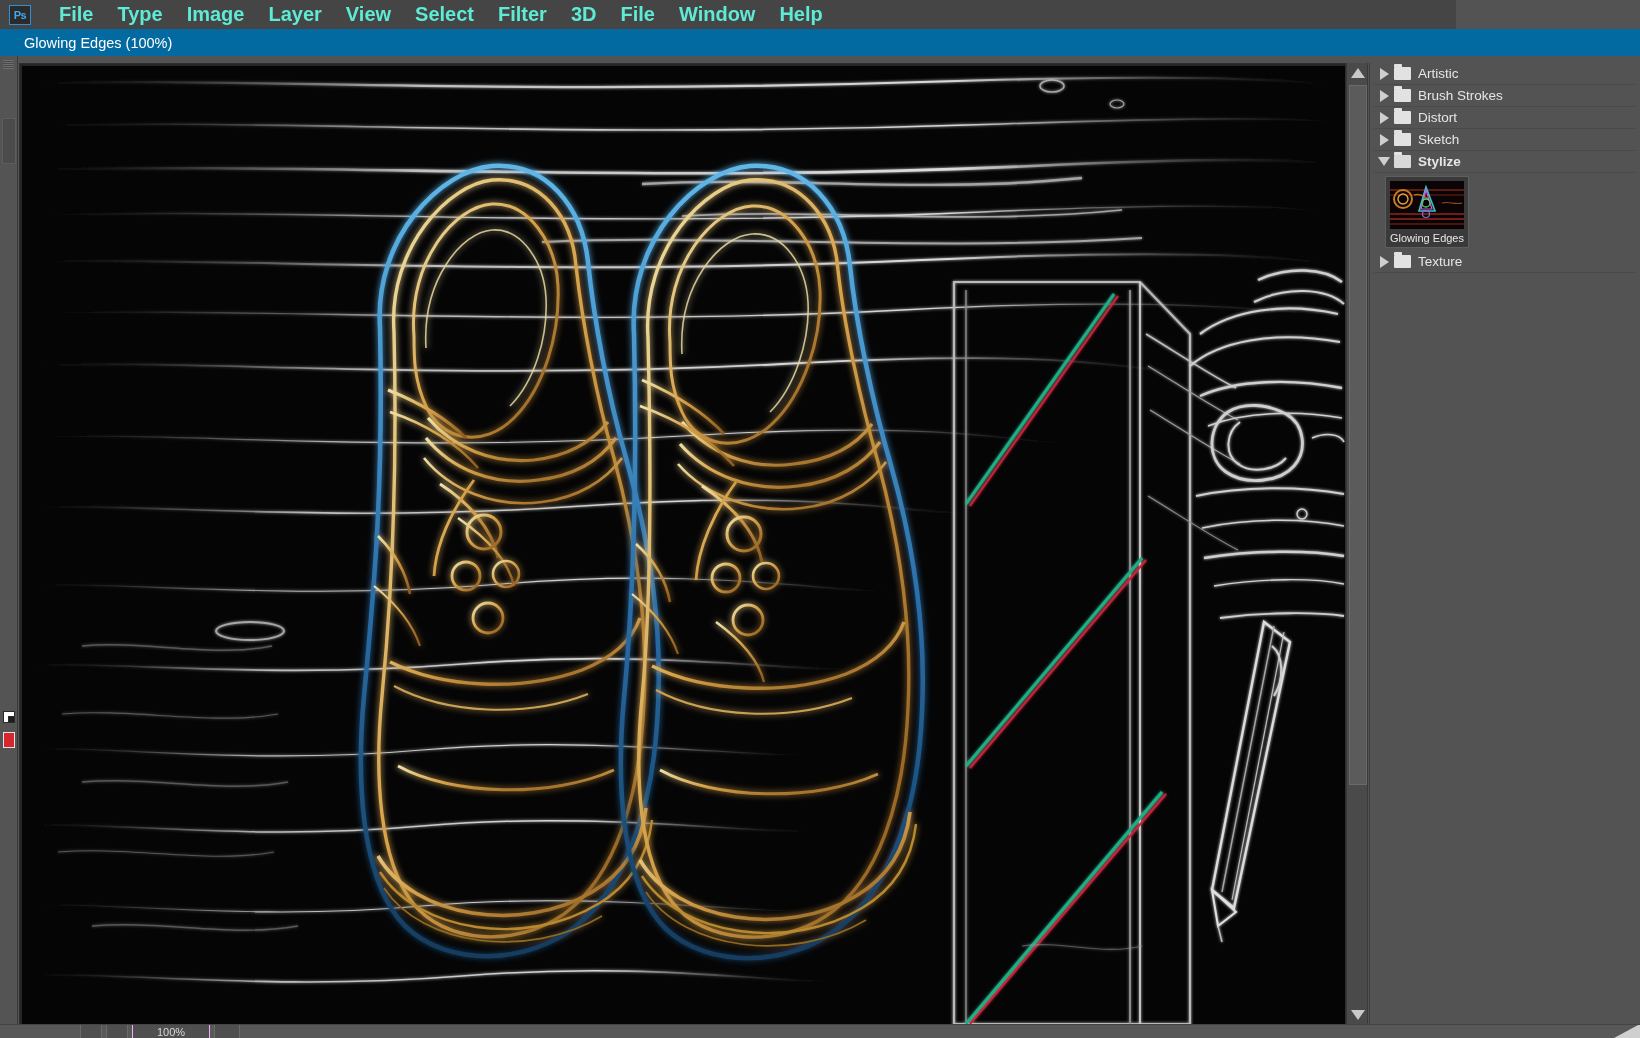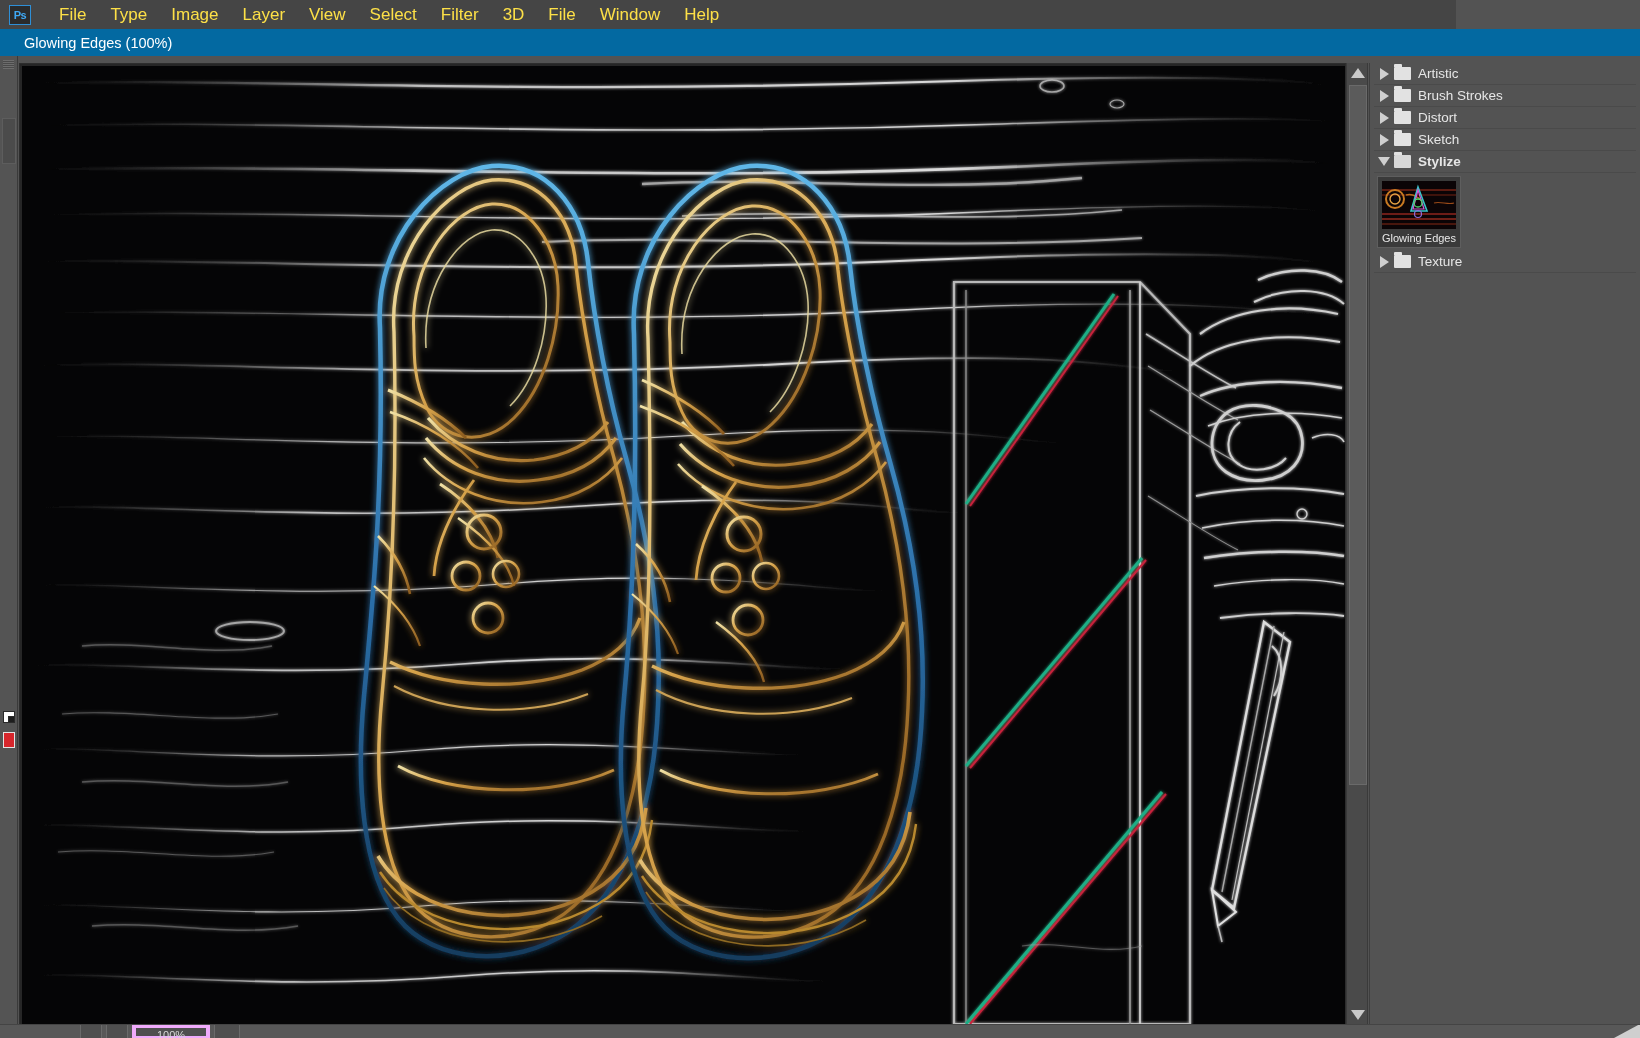--- a/index.html
+++ b/index.html
@@ -16,22 +16,23 @@
     position: absolute; left: 0; top: 0; width: 1456px; height: 29px;
     background: #454545; display: flex; align-items: center;
   }
   .ps-logo {
     width: 22px; height: 20px; margin-left: 9px; margin-right: 16px;
     border: 1px solid #2e8fd6; background: #2b2b2b; color: #3fa9f5;
     font-size: 11px; font-weight: bold; line-height: 18px; text-align: center;
     letter-spacing: -0.5px;
   }
   .menu-item {
-    color: #fde047; font-size: 17px; padding: 0 12px; line-height: 29px;
+    color: #5eead4; font-size: 20px; padding: 0 12px; line-height: 29px;
     white-space: nowrap;
+    font-weight: bold;
   }
 
   
   .titlebar {
     position: absolute; left: 0; top: 29px; width: 1640px; height: 27px;
     background: #0369a1; display: flex; align-items: center;
   }
   .titlebar .title {
     color: #ffffff; font-size: 14.5px; margin-left: 24px;
   }
@@ -132,21 +133,21 @@
   }
   .folder:before {
     content: ""; position: absolute; left: 0; top: -3px; width: 8px; height: 3px;
     background: #e2e2e2; border-radius: 1px 1px 0 0;
   }
   .folder.open { background: #d8d8d8; }
   .cat-label { color: #e6e6e6; font-size: 13.5px; }
   .cat-row.expanded .cat-label { font-weight: bold; }
 
   .thumbs {
-    position: relative; margin: 0 4px; padding: 4px 0 4px 4px;
+    position: relative; margin: 0 12px; padding: 4px 0 4px 4px;
     display: flex; flex-wrap: wrap; gap: 4px; align-items: flex-end;
   }
   .thumb-cell {
     width: 82px; padding: 4px 3px 3px 3px; background: #3f3f3f;
     text-align: center; cursor: pointer;
   }
   .thumb-cell.selected { background: #3a3a3a; outline: 1px solid #5e5e5e; }
   .thumb-img {
     width: 74px; height: 48px; margin: 0 auto; display: block;
     background: #0a0407; overflow: hidden; position: relative;
@@ -159,21 +160,21 @@
   
   .statusbar {
     position: absolute; left: 0; bottom: 0; width: 1640px; height: 14px;
     background: #585858; border-top: 1px solid #444; display: flex;
     align-items: center; gap: 4px; padding-left: 80px; overflow: hidden;
   }
   .sb-btn {
     width: 22px; height: 16px; background: #4f4f4f; border: 1px solid #6a6a6a;
   }
   .sb-zoom {
-    width: 78px; height: 16px; background: #4f4f4f; border: 4px solid #f0abfc;
+    width: 78px; height: 16px; background: #4f4f4f; border: 1px solid #f0abfc;
     color: #d8d8d8; font-size: 11px; text-align: center; line-height: 14px;
   }
   .sb-sq {
     width: 26px; height: 16px; background: #4f4f4f; border: 1px solid #6a6a6a;
   }
   .resize-grip {
     position: absolute; right: 0; bottom: 0; width: 0; height: 0;
     border-left: 26px solid transparent; border-bottom: 14px solid #cfcfcf;
   }
 </style>

